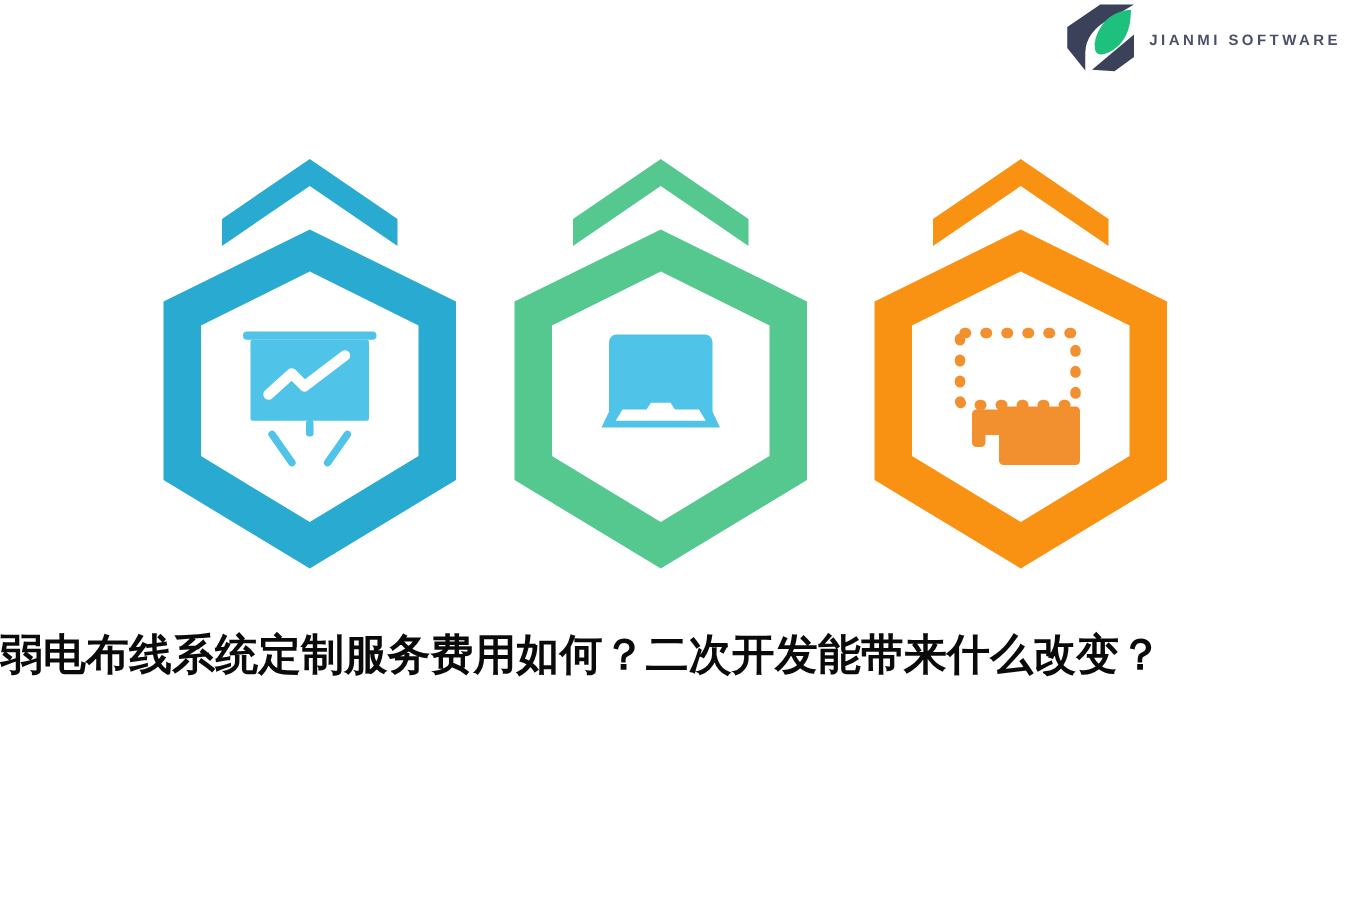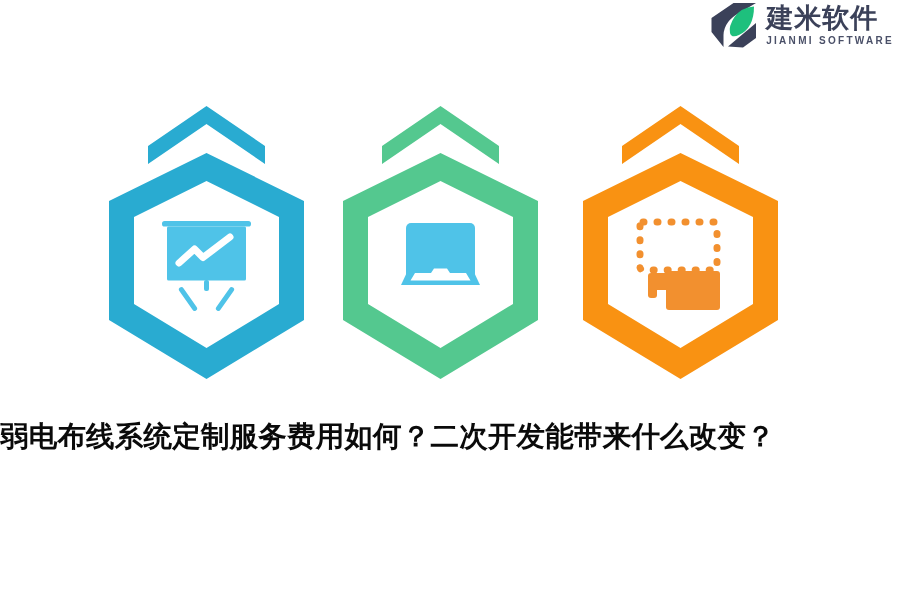--- a/index.html
+++ b/index.html
@@ -99,21 +99,20 @@
     <svg class="brand-mark" viewBox="0 0 48 46" xmlns="http://www.w3.org/2000/svg">
 
       <path d="M23.5 1 L46 1 L30 10.5 Q14 19 13.5 33 L13.5 45 L1.5 30 L1.5 16 Z" fill="#3b4159"></path>
       <path d="M18 44.5 L46 21 L46 36 L33 45.5 Z" fill="#3b4159"></path>
 
       <path d="M44 4.5 Q44 26 29 33 Q21.5 36.5 20 31 Q18.5 24 24.5 15 Q31 5.5 44 4.5 Z" fill="#1ec07d"></path>
     </svg>
   </span>
 
   <span class="brand-text">
-    <span class="brand-name">建米软件</span>
     <span class="brand-sub">JIANMI SOFTWARE</span>
   </span>
 </div>
 
 <div class="icon-row">
 
   <div class="hex-badge" id="badge-chart">
     <svg viewBox="0 0 205 280" xmlns="http://www.w3.org/2000/svg">
 
       <path d="M102.5 1 L161 41 L161 59 L102.5 19 L44 59 L44 41 Z" fill="#29abd1"></path>

